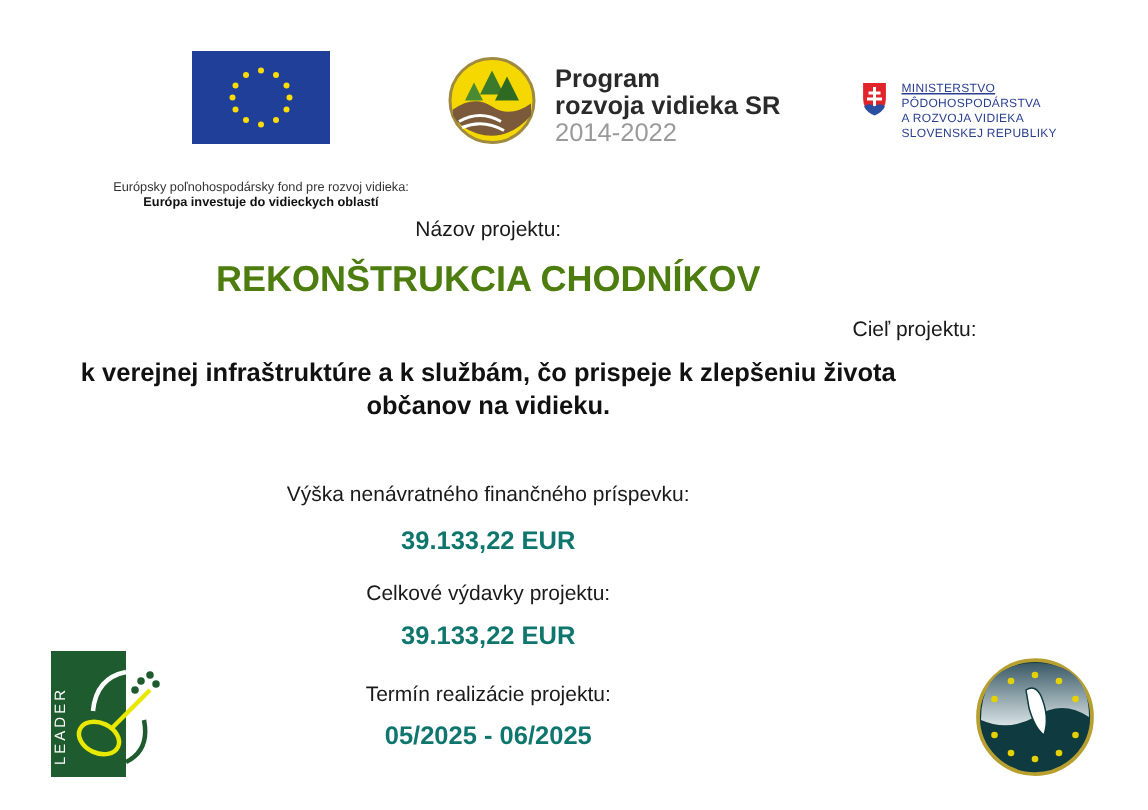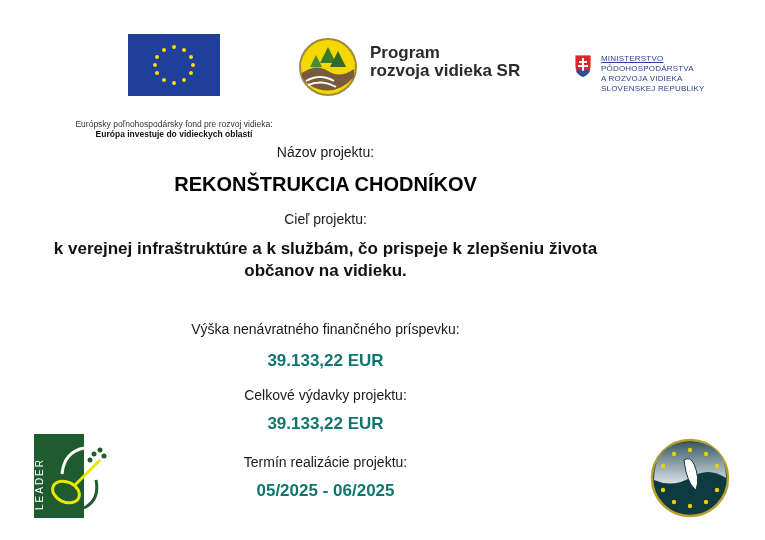--- a/index.html
+++ b/index.html
@@ -2,21 +2,21 @@
 <html><head>
 <meta charset="utf-8">
 <style>
   html, body { margin:0; padding:0; background:#ffffff; }
   body { width:765px; height:540px; position:relative; overflow:hidden;
          font-family:"Liberation Sans", sans-serif; color:#111; }
   .abs { position:absolute; }
   .center-line { position:absolute; left:0; width:651px; text-align:center; }
   .label { font-size:14px; color:#1a1a1a; }
   .value { font-size:17px; font-weight:bold; color:#0f766e; }
-  .title { font-size:20px; font-weight:bold; color:#000000; }
+  .title { font-size:24px; font-weight:bold; color:#4d7c0f; }
   .goal { font-size:17px; font-weight:bold; color:#111; line-height:22px; }
   .eu-caption { font-size:8.5px; color:#333; text-align:center; width:240px;margin-top:20px; }
   .eu-caption b { font-weight:bold; color:#111; }
   .prv-text { font-size:17px; font-weight:bold; color:#2a2a2a; line-height:18px; }
   .prv-years { font-size:17px; color:#9a9a9a; font-weight:normal; line-height:18px; }
   .min-text { font-size:8px; color:#2a3f8f; line-height:10px; letter-spacing:0.2px; }
   .min-text .first { color:#2a3f8f; text-decoration:underline; }
 </style>
 </head>
 <body>
@@ -51,39 +51,40 @@
     <path d="M8 44 Q22 36 36 44" stroke="#fff" stroke-width="2" fill="none"></path>
     <path d="M10 48 Q24 42 38 50" stroke="#fff" stroke-width="2" fill="none"></path>
     <path d="M30 10 L22 26 L38 26Z" fill="#3a7a2a"></path>
     <path d="M40 14 L32 30 L48 30Z" fill="#2e6a22"></path>
     <path d="M18 18 L12 30 L24 30Z" fill="#4a8a32"></path>
   </svg>
 </div>
 <div class="abs" style="left:370px;top:44px;">
   <div class="prv-text">Program</div>
   <div class="prv-text">rozvoja vidieka SR</div>
+  <div class="prv-years">2014-2022</div>
 </div>
 
 <div class="abs" style="left:574px;top:54px;width:18px;height:24px;">
   <svg width="18" height="24" viewBox="0 0 18 24">
     <path d="M1 1 H17 V12 Q17 20 9 23 Q1 20 1 12Z" fill="#e0242b" stroke="#fff" stroke-width="0.8"></path>
     <path d="M8 4 H10 V7 H13 V9 H10 V11 H14 V13 H10 V17 H8 V13 H4 V11 H8 V9 H5 V7 H8Z" fill="#fff"></path>
     <path d="M2 17 Q5 14 9 17 Q13 14 16 17 Q14 21 9 23 Q4 21 2 17Z" fill="#2a4fa0"></path>
   </svg>
 </div>
 <div class="abs min-text" style="left:601px;top:54px;">
   <div class="first">MINISTERSTVO</div>
   <div>PÔDOHOSPODÁRSTVA</div>
   <div>A ROZVOJA VIDIEKA</div>
   <div>SLOVENSKEJ REPUBLIKY</div>
 </div>
 
 <div class="center-line label" style="top:144px;">Názov projektu:</div>
 <div class="center-line title" style="top:173px;">REKONŠTRUKCIA CHODNÍKOV</div>
-<div class="center-line label" style="top:211px;">Cieľ projektu:</div>
+<div class="center-line label" style="top:211px;text-align:right;">Cieľ projektu:</div>
 <div class="center-line goal" style="top:238px;">
   <div>k verejnej infraštruktúre a k službám, čo prispeje k zlepšeniu života</div>
   <div>občanov na vidieku.</div>
 </div>
 <div class="center-line label" style="top:321px;">Výška nenávratného finančného príspevku:</div>
 <div class="center-line value" style="top:351px;">39.133,22 EUR</div>
 <div class="center-line label" style="top:387px;">Celkové výdavky projektu:</div>
 <div class="center-line value" style="top:414px;">39.133,22 EUR</div>
 <div class="center-line label" style="top:454px;">Termín realizácie projektu:</div>
 <div class="center-line value" style="top:481px;">05/2025 - 06/2025</div>

